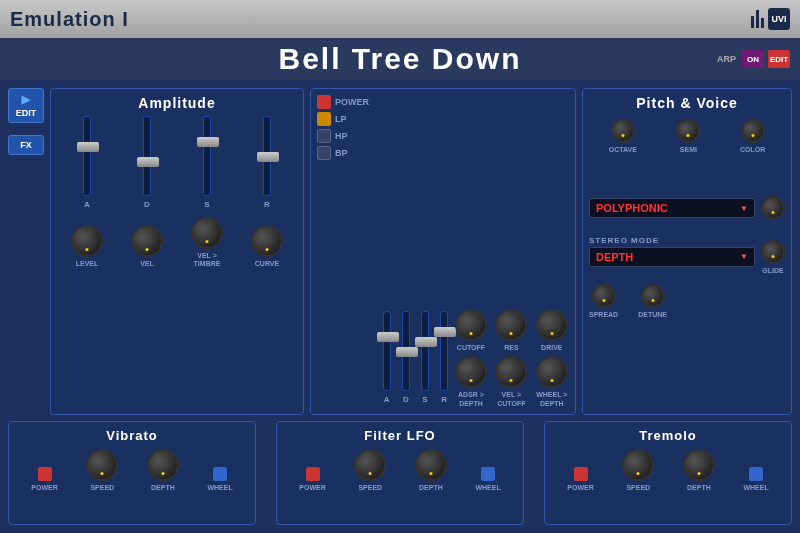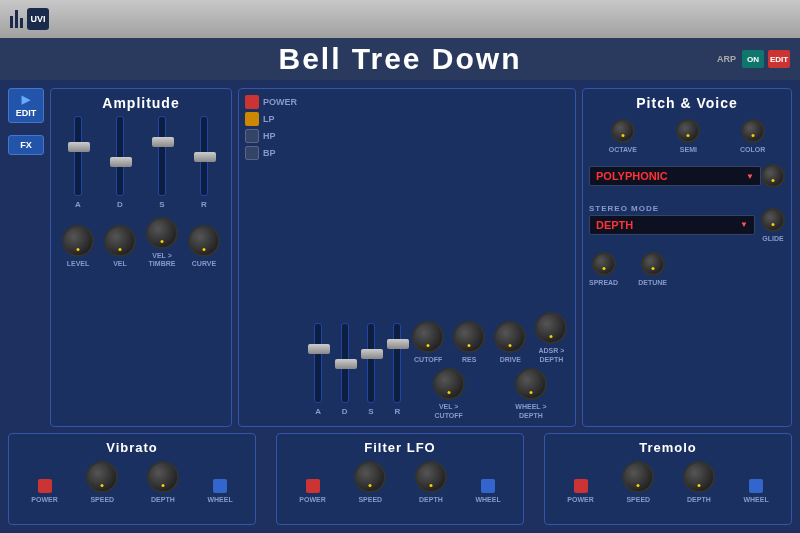--- a/index.html
+++ b/index.html
@@ -87,21 +87,21 @@
       height: 18px;
       border-radius: 2px;
       display: flex;
       align-items: center;
       justify-content: center;
       font-size: 8px;
       font-weight: bold;
       color: white;
       cursor: pointer;
     }
-    .arp-btn-on { background: #0f766e; }
+    .arp-btn-on { background: #701a75; }
     .arp-btn-edit { background: #cc3333; }
 
     
     #main {
       background: #1e3060;
       padding: 8px;
       height: calc(533px - 38px - 42px);
       display: flex;
       flex-direction: column;
       gap: 6px;
@@ -153,21 +153,21 @@
       text-align: center;
       color: white;
       font-size: 14px;
       font-weight: bold;
       margin-bottom: 8px;
       letter-spacing: 1px;
     }
 
     
     #amp-panel {
-      width: 182px;
+      width: 254px;
       display: flex;
       flex-direction: column;
     }
 
     
     #filter-panel {
       flex: 1;
       display: flex;
       flex-direction: column;
     }
@@ -332,21 +332,21 @@
       display: flex;
       justify-content: flex-start;
       gap: 20px;
       margin-top: 4px;
     }
 
     
     #bottom-row {
       display: flex;
       gap: 20px;
-      height: 92px;
+      height: 104px;
     }
     .bottom-panel {
       flex: 1;
       background: #1a3060;
       border: 1px solid #3355aa;
       border-radius: 4px;
       padding: 6px 8px;
       display: flex;
       flex-direction: column;
     }
@@ -381,20 +381,21 @@
       color: #8899cc;
       font-size: 7px;
       font-weight: bold;
       text-align: center;
     }
   </style>
 </head>
 <body>
 
 <div id="header">
+  <span id="header-title">Emulation I</span>
   <div id="header-logo">
     <div class="logo-bars">
       <div class="logo-bar" style="height:12px;"></div>
       <div class="logo-bar" style="height:18px;"></div>
       <div class="logo-bar" style="height:10px;"></div>
     </div>
     <div class="logo-box">UVI</div>
   </div>
 </div>
 
@@ -583,21 +584,21 @@
           <span class="knob-label">SEMI</span>
         </div>
         <div class="knob-col">
           <div class="knob knob-sm">
               <div class="knob-dot"></div>
             </div>
           <span class="knob-label">COLOR</span>
         </div>
       </div>
       <div class="pitch-dropdown-section">
-        <div style="display:flex;align-items:center;gap:0;">
+        <div style="display:flex;align-items:center;gap:6px;margin-top:32px;">
           <div class="dropdown" style="flex:1;">
             <span>POLYPHONIC</span>
             <span class="dropdown-arrow">▼</span>
           </div>
           <div class="knob knob-sm" style="flex-shrink:0;">
               <div class="knob-dot"></div>
             </div>
         </div>
       </div>
       <div style="display:flex;align-items:center;gap:6px;margin-bottom:4px;">

